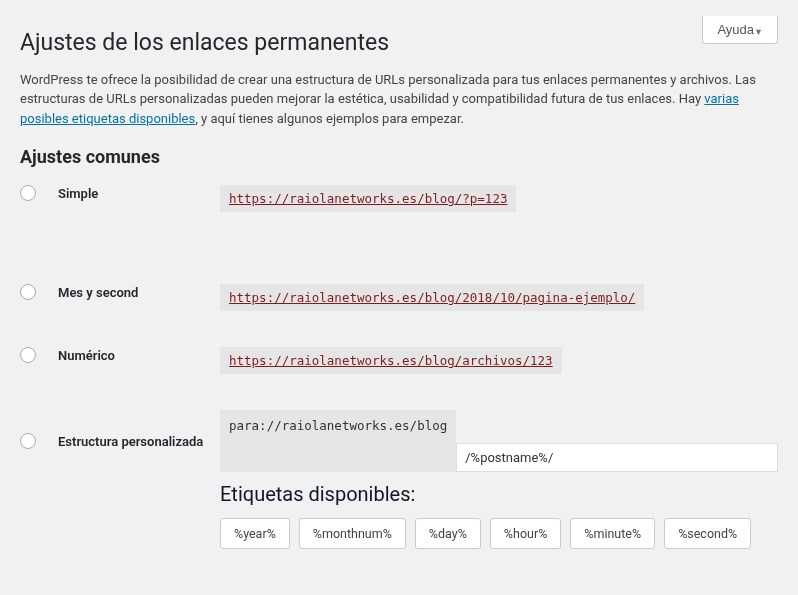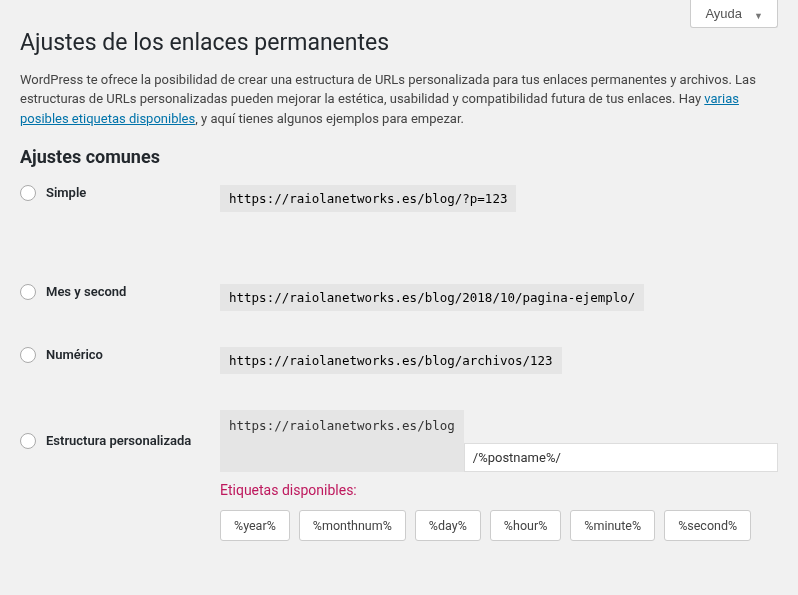--- a/index.html
+++ b/index.html
@@ -9,33 +9,33 @@
       color: #23282d;
       font-size: 13px;
       width: 798px;
     }
     .wrap {
       padding: 10px 20px 20px 20px;
       position: relative;
     }
     .help-button {
       position: absolute;
-      top: 0;
+      top: 16px;
       right: 20px;
       background: #fff;
       border: 1px solid #ccc;
       border-top: none;
       padding: 6px 14px;
       font-size: 13px;
       color: #555;
       cursor: pointer;
       border-radius: 0 0 3px 3px;
       display: flex;
       align-items: flex-end;
-      gap: 12px;
+      gap: 0;
     }
     .help-button .tri {
       font-size: 9px;
       color: #777;
     }
     h1 {
       font-size: 23px;
       font-weight: 400;
       color: #23282d;
       margin: 18px 0 12px 0;
@@ -62,23 +62,24 @@
       display: flex;
       align-items: flex-start;
       margin-bottom: 36px;
     }
     .option-row.custom {
       margin-bottom: 10px;
       align-items: center;
     }
     .radio-label {
       display: flex;
+      align-items: center;
       width: 200px;
       flex-shrink: 0;
-      gap: 10px;
+      gap: 22px;
     }
     .radio-outer {
       width: 16px;
       height: 16px;
       border: 1px solid #aaa;
       border-radius: 50%;
       background: #fff;
       display: flex;
       align-items: center;
       justify-content: center;
@@ -101,22 +102,23 @@
     .radio-text {
       font-size: 13px;
       color: #23282d;
       font-weight: 600;
     }
     .code {
       font-family: Consolas, Monaco, monospace;
       font-size: 12.5px;
       background: #e5e5e5;
       padding: 6px 9px;
-      color: #000000;
+      color: #7f1d1d;
       display: inline-block;
+      text-decoration: underline;
     }
     .custom-group {
       display: flex;
       align-items: stretch;
       flex: 1;
     }
     .custom-prefix {
       font-family: Consolas, Monaco, monospace;
       font-size: 12.5px;
       background: #e5e5e5;
@@ -130,22 +132,22 @@
       padding: 6px 8px;
       font-size: 13px;
       font-family: -apple-system, BlinkMacSystemFont, "Segoe UI", Roboto, sans-serif;
       color: #333;
       margin-top: 33px;
     }
     .tags-section {
       margin-left: 200px;
     }
     .tags-label {
-      font-size: 14px;
-      color: #be185d;
+      font-size: 20px;
+      color: #0f172a;
       margin-bottom: 12px;
       margin-top: 8px;
     }
     .tag-row {
       display: flex;
       flex-wrap: wrap;
       gap: 9px;
       margin-bottom: 9px;
     }
     .tag-btn {
@@ -203,21 +205,21 @@
     <span class="code">https://raiolanetworks.es/blog/archivos/123</span>
   </div>
 
 
   <div class="option-row custom">
     <label class="radio-label">
       <span class="radio-outer"></span>
       <span class="radio-text">Estructura personalizada</span>
     </label>
     <div class="custom-group">
-      <span class="custom-prefix">https://raiolanetworks.es/blog</span>
+      <span class="custom-prefix">para://raiolanetworks.es/blog</span>
       <input class="custom-input" type="text" value="/%postname%/" style="">
     </div>
   </div>
 
   <div class="tags-section">
     <div class="tags-label">Etiquetas disponibles:</div>
     <div class="tag-row">
       <button class="tag-btn">%year%</button>
       <button class="tag-btn">%monthnum%</button>
       <button class="tag-btn">%day%</button>

